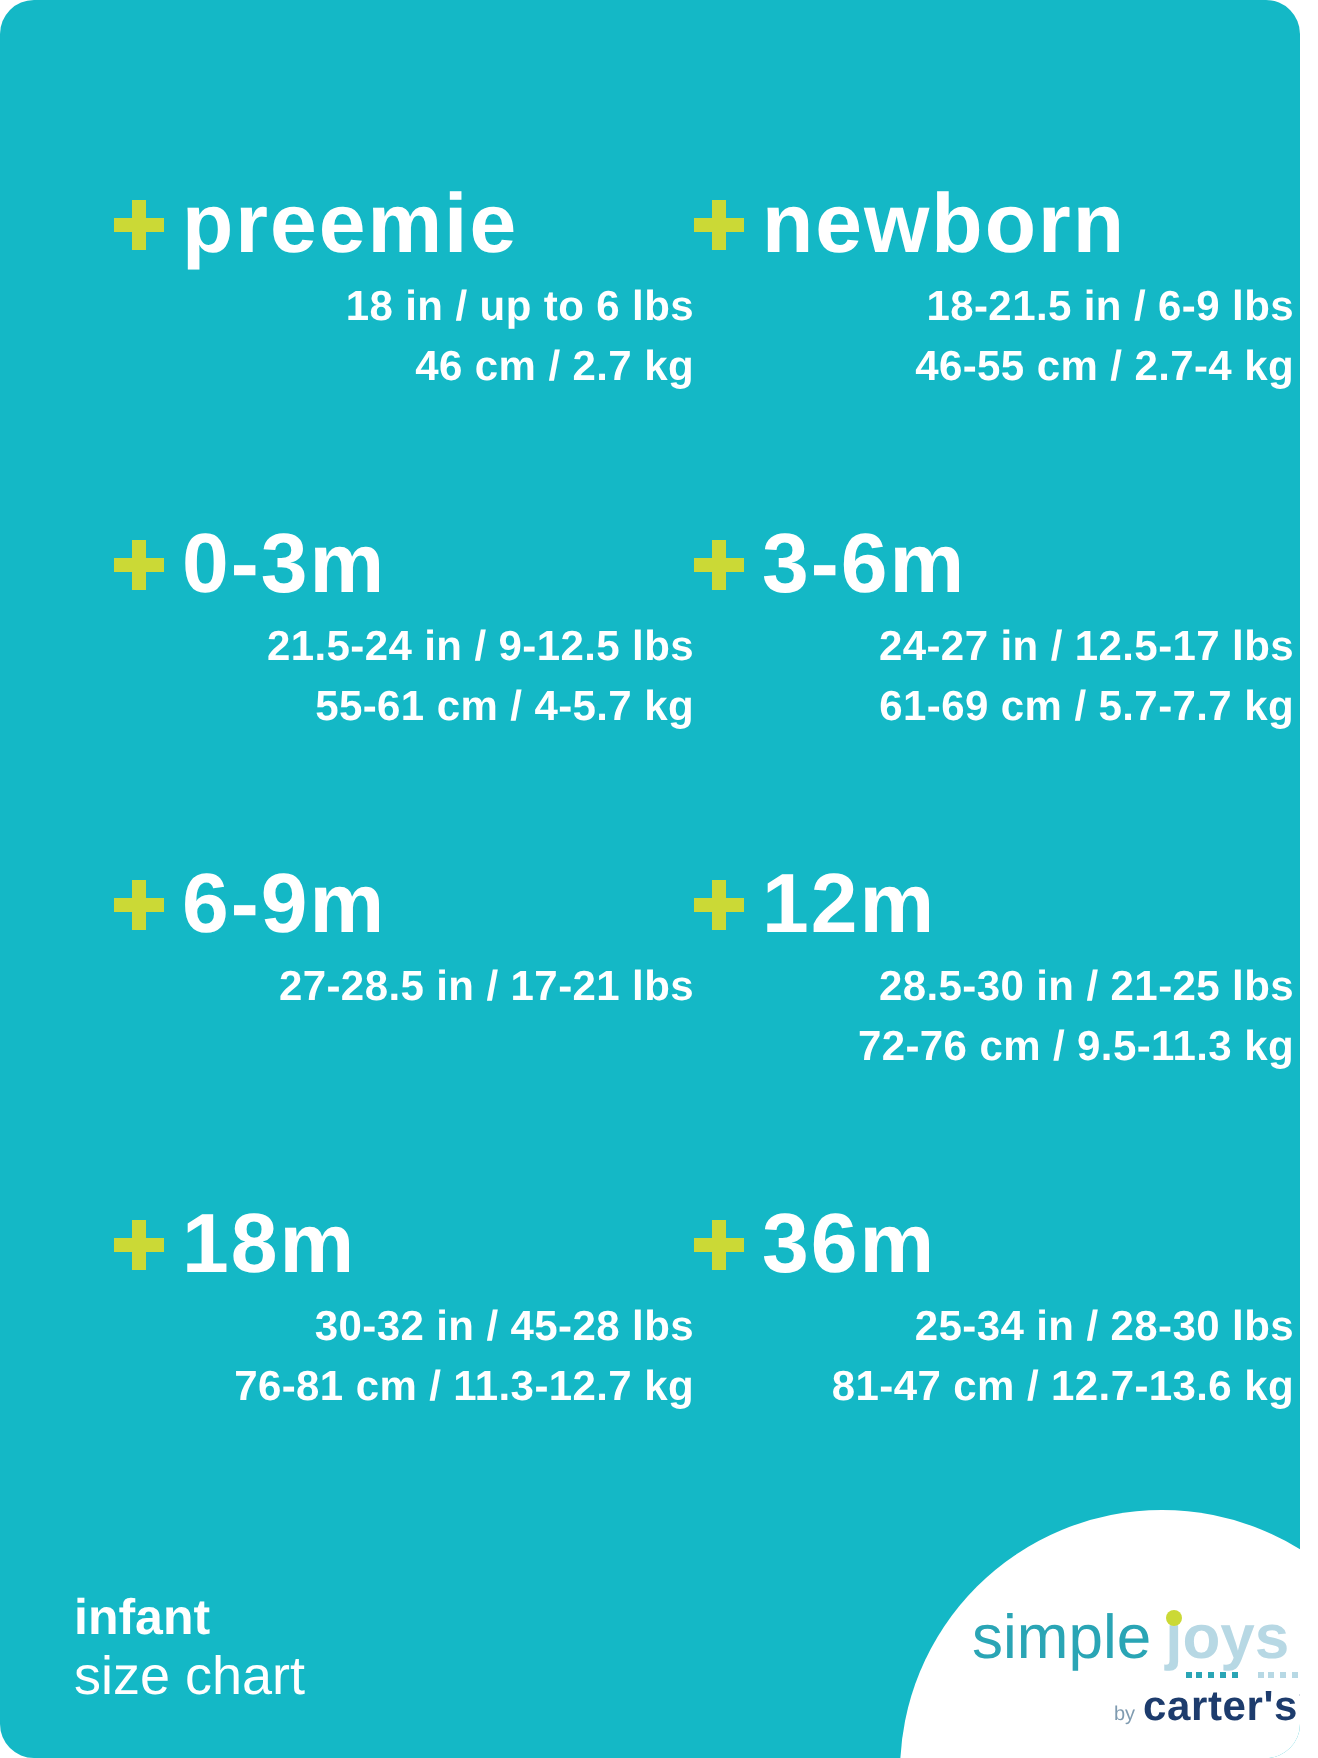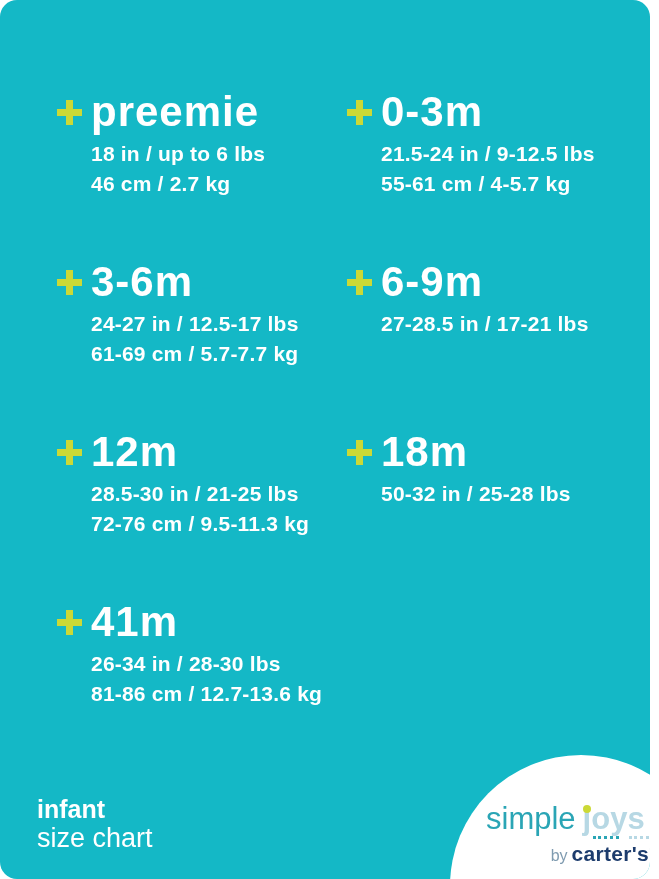--- a/index.html
+++ b/index.html
@@ -67,20 +67,21 @@
     letter-spacing: 1px;
     line-height: 44px;
   }
   .cell-details {
     margin-left: 34px;
     margin-top: 5px;
     font-size: 21px;
     font-weight: bold;
     line-height: 30px;
     letter-spacing: 0.2px;
+    text-align: right;
   }
 
   
   .footer {
     position: absolute;
     left: 37px;
     top: 795px;
     color: var(--text);
   }
   .footer-title {
@@ -143,21 +144,21 @@
   .dotline { width: 26px; height: 0; }
   .dotline.teal { border-bottom: 3px dotted var(--logo-teal); }
   .dotline.blue { border-bottom: 3px dotted var(--logo-blue); }
   .by-line {
     text-align: right;
     margin-top: 3px;
     white-space: nowrap;
   }
   .logo-by {
     color: var(--logo-gray);
-    font-size: 16px;
+    font-size: 10px;
     margin-right: 4px;
     text-align: center;
   }
   .logo-carters {
     color: var(--logo-navy);
     font-weight: bold;
     font-size: 21px;
     letter-spacing: 0.3px;
     text-align: right;
   }
@@ -178,20 +179,30 @@
       <div class="cell-header">
         <span class="plus"></span>
         <span class="size-label">preemie</span>
       </div>
       <div class="cell-details">
         <div>18 in / up to 6 lbs</div>
         <div>46 cm / 2.7 kg</div>
       </div>
     </div>
 
+    <div class="cell">
+      <div class="cell-header">
+        <span class="plus"></span>
+        <span class="size-label">newborn</span>
+      </div>
+      <div class="cell-details">
+        <div>18-21.5 in / 6-9 lbs</div>
+        <div>46-55 cm / 2.7-4 kg</div>
+      </div>
+    </div>
 
     <div class="cell">
       <div class="cell-header">
         <span class="plus"></span>
         <span class="size-label">0-3m</span>
       </div>
       <div class="cell-details">
         <div>21.5-24 in / 9-12.5 lbs</div>
         <div>55-61 cm / 4-5.7 kg</div>
       </div>
@@ -228,32 +239,33 @@
         <div>72-76 cm / 9.5-11.3 kg</div>
       </div>
     </div>
 
     <div class="cell">
       <div class="cell-header">
         <span class="plus"></span>
         <span class="size-label">18m</span>
       </div>
       <div class="cell-details">
-        <div>50-32 in / 25-28 lbs</div>
-      </div>
-    </div>
-
-    <div class="cell">
-      <div class="cell-header">
-        <span class="plus"></span>
-        <span class="size-label">41m</span>
-      </div>
-      <div class="cell-details">
-        <div>26-34 in / 28-30 lbs</div>
-        <div>81-86 cm / 12.7-13.6 kg</div>
+        <div>30-32 in / 45-28 lbs</div>
+        <div>76-81 cm / 11.3-12.7 kg</div>
+      </div>
+    </div>
+
+    <div class="cell">
+      <div class="cell-header">
+        <span class="plus"></span>
+        <span class="size-label">36m</span>
+      </div>
+      <div class="cell-details">
+        <div>25-34 in / 28-30 lbs</div>
+        <div>81-47 cm / 12.7-13.6 kg</div>
       </div>
     </div>
 
   </div>
 
   <div class="footer">
     <div class="footer-title">infant</div>
     <div class="footer-sub">size chart</div>
   </div>
 

